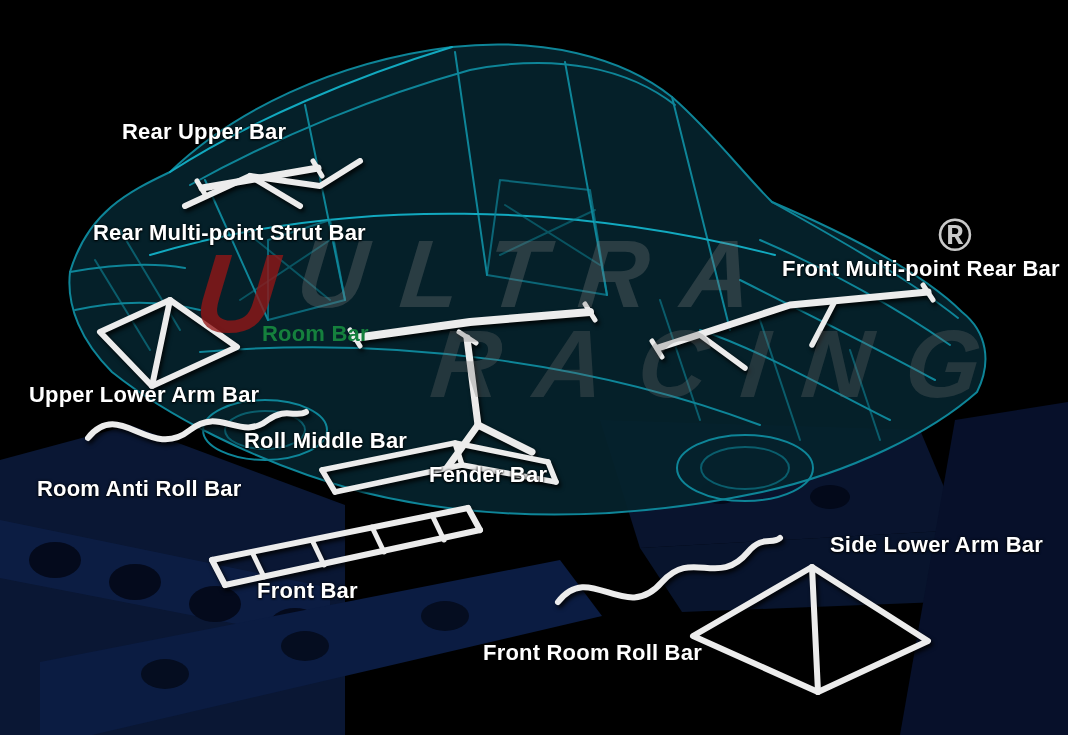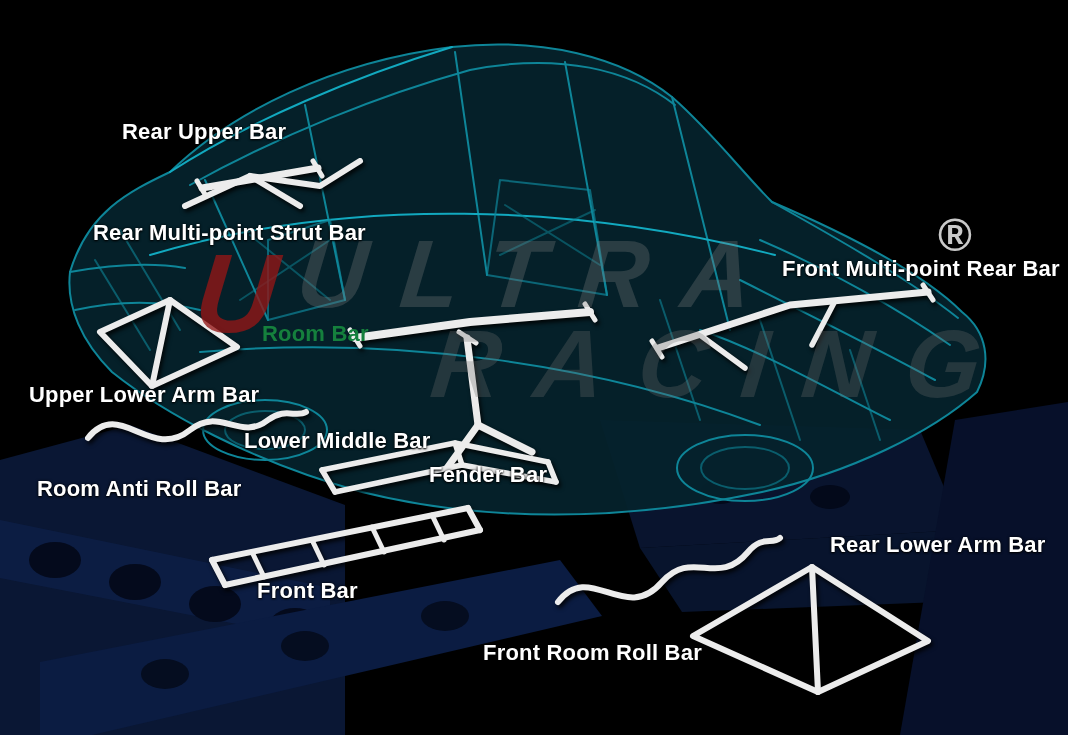--- a/index.html
+++ b/index.html
@@ -179,21 +179,21 @@
 
   <div class="wm-logo">U</div>
   <div class="watermark wm-ultra">ULTRA</div>
   <div class="watermark wm-racing">RACING</div>
   <div class="registered">®</div>
 
   <div class="label" style="left:122px;top:119px">Rear Upper Bar</div>
   <div class="label" style="left:93px;top:220px">Rear Multi-point Strut Bar</div>
   <div class="label room" style="left:262px;top:321px">Room Bar</div>
   <div class="label" style="left:29px;top:382px">Upper Lower Arm Bar</div>
-  <div class="label" style="left:244px;top:428px">Lower Middle Bar</div>
+  <div class="label" style="left:244px;top:428px">Roll Middle Bar</div>
   <div class="label" style="left:37px;top:476px">Room Anti Roll Bar</div>
   <div class="label" style="left:429px;top:462px">Fender Bar</div>
   <div class="label" style="left:257px;top:578px">Front Bar</div>
   <div class="label" style="left:483px;top:640px">Front Room Roll Bar</div>
   <div class="label" style="left:782px;top:256px">Front Multi-point Rear Bar</div>
-  <div class="label" style="left:830px;top:532px">Rear Lower Arm Bar</div>
+  <div class="label" style="left:830px;top:532px">Side Lower Arm Bar</div>
 
 </div>
 
 </body></html>

